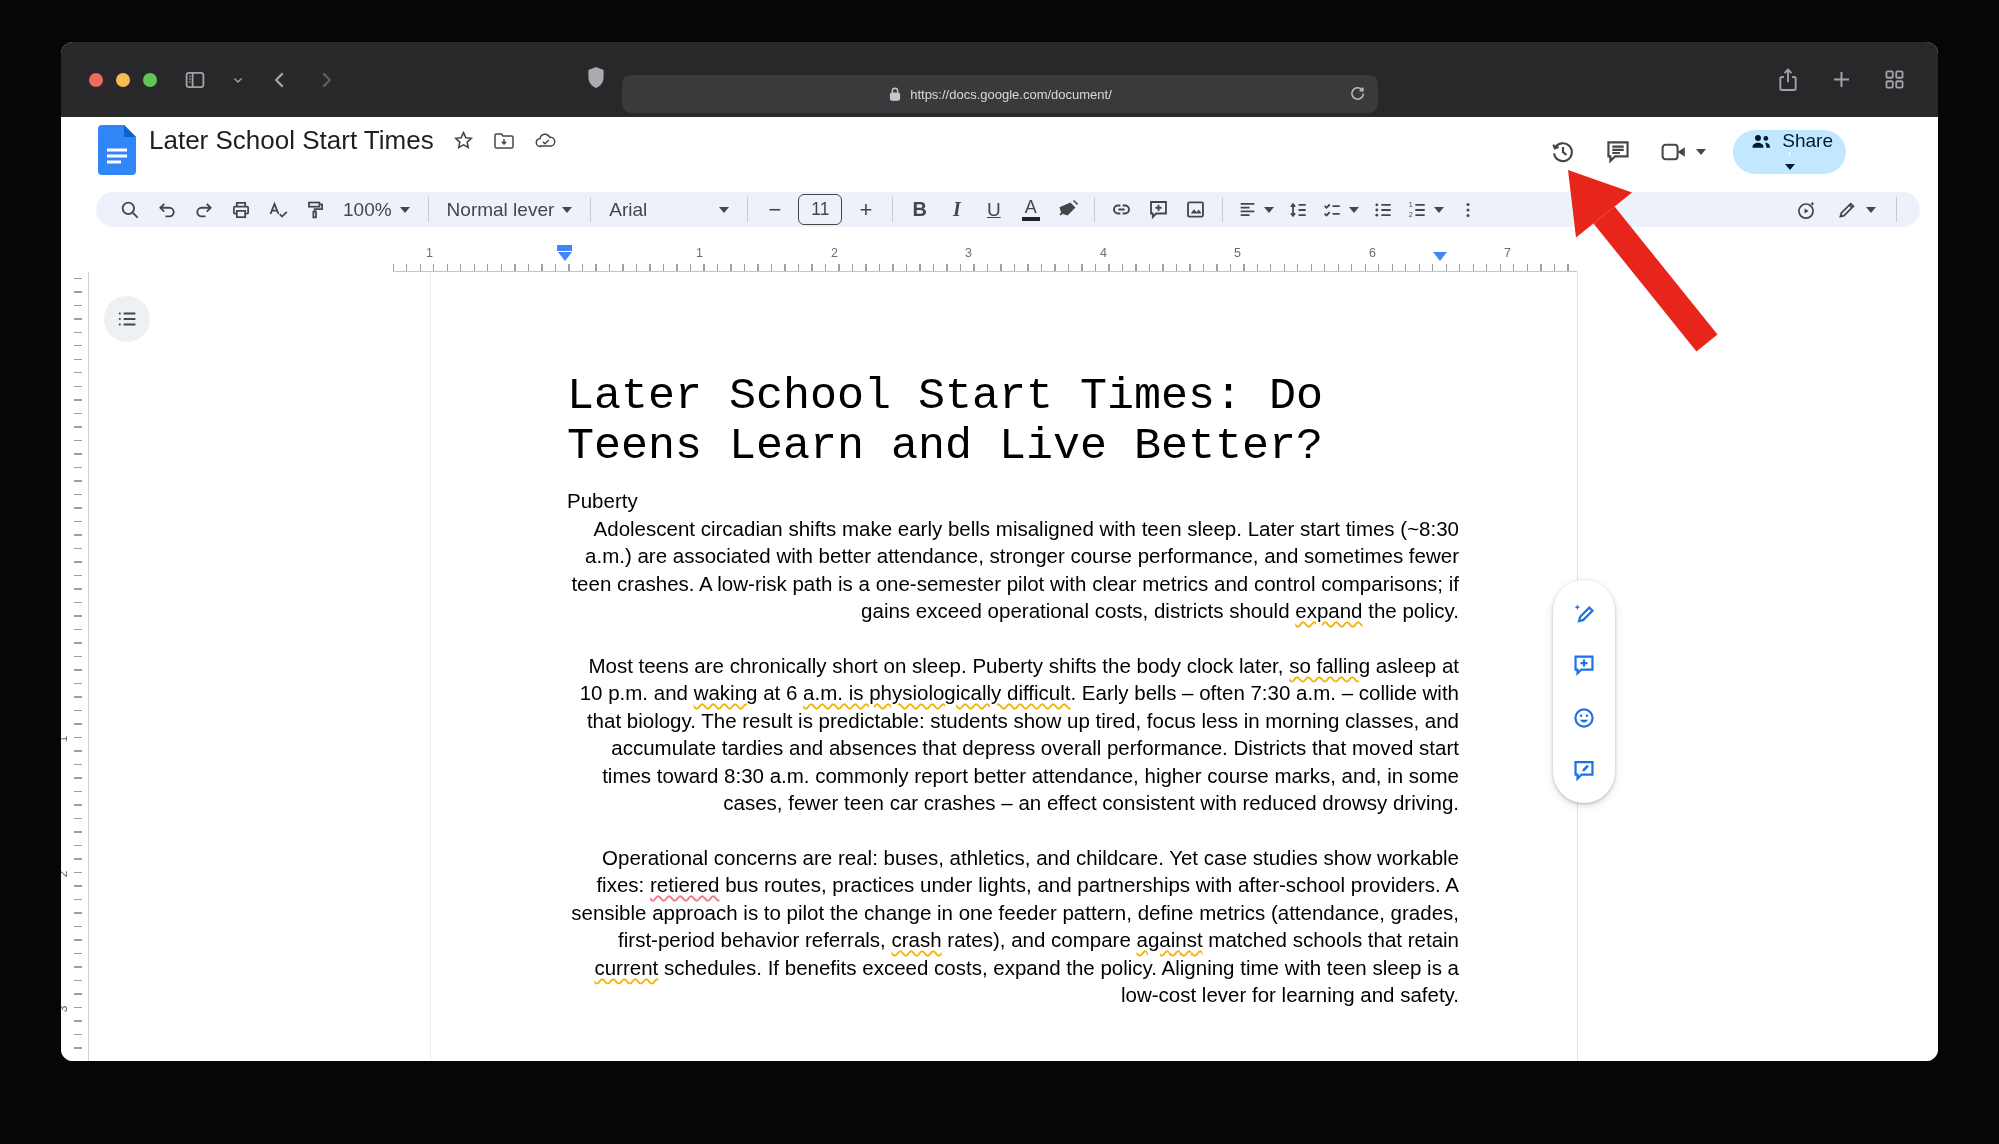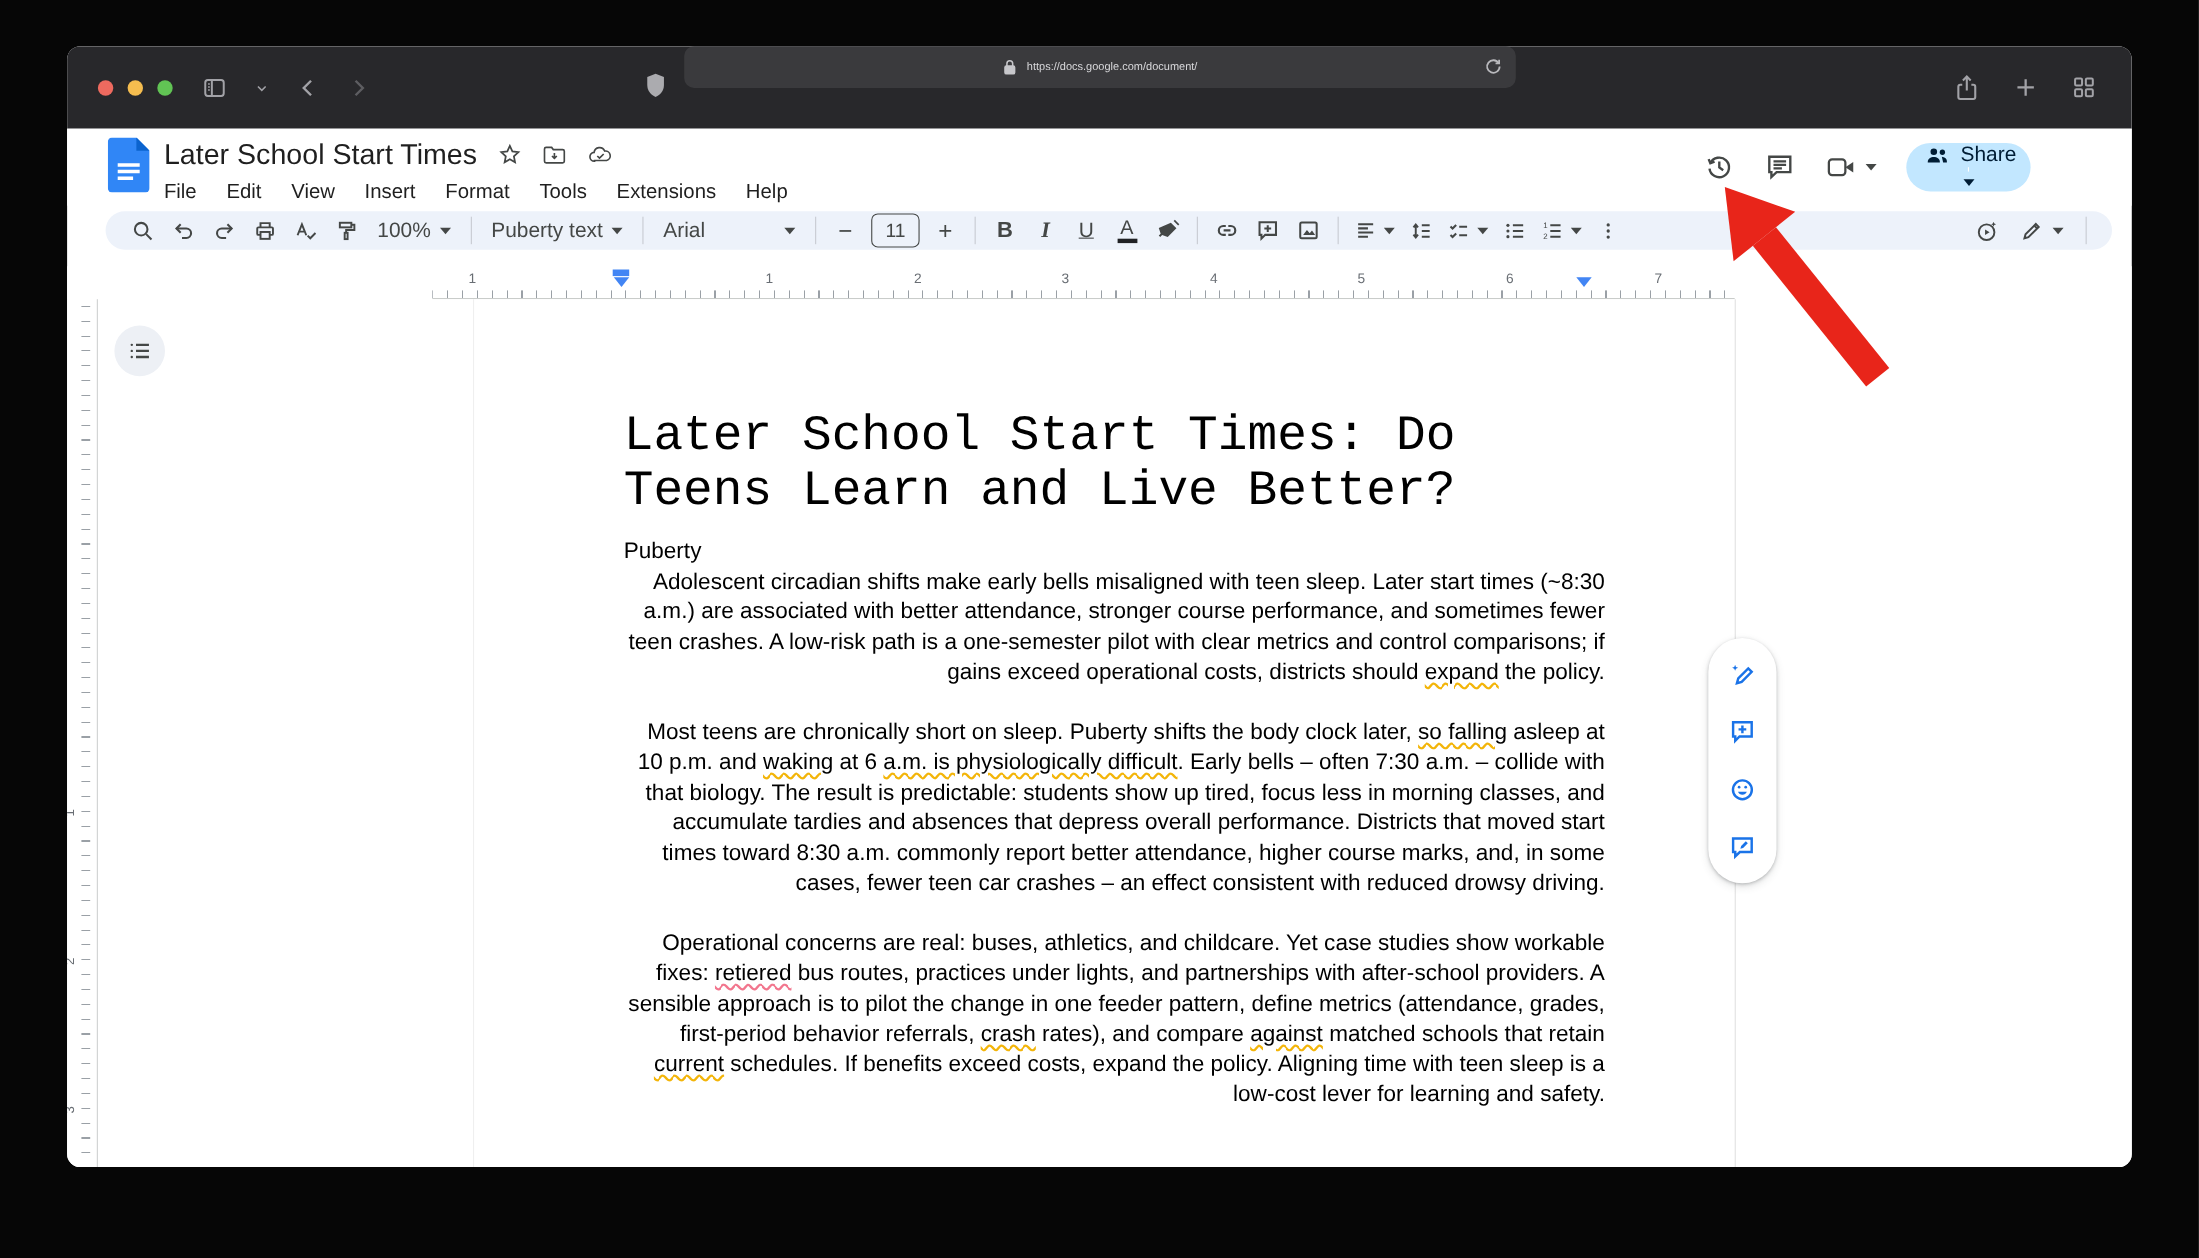--- a/index.html
+++ b/index.html
@@ -9,22 +9,22 @@
           background:#fff;overflow:hidden;}
   
   .chrome{position:absolute;top:0;left:0;right:0;height:75px;background:#28282b;}
   .lights{position:absolute;left:28px;top:0;height:75px;display:flex;align-items:center;gap:13px;}
   .light{width:14px;height:14px;border-radius:50%;}
   .l-red{background:#ee6a5f}.l-yellow{background:#f5bd4f}.l-green{background:#61c454}
   .nav-icons{position:absolute;left:122px;top:0;height:75px;display:flex;align-items:center;gap:24px;color:#a2a2a7;}
   .cicon{display:flex;align-items:center;justify-content:center;}
   .dim{color:#5d5d61;}
   .shield{position:absolute;left:524px;top:24px;color:#ababaf;}
-  .urlbar{position:absolute;left:561px;top:0;width:756px;height:38px;background:#3a3a3d;border-radius:9px;
-          display:flex;align-items:center;justify-content:center;gap:8px;color:#d9d9dc;font-size:10px;}
+  .urlbar{position:absolute;left:561px;top:33px;width:756px;height:38px;background:#3a3a3d;border-radius:9px;
+          display:flex;align-items:center;justify-content:center;gap:8px;color:#d9d9dc;font-size:13px;}
   .urlbar .reload{position:absolute;right:11px;top:9px;color:#b9b9bd;}
   .chrome-right{position:absolute;right:32px;top:0;height:75px;display:flex;align-items:center;gap:30px;color:#a2a2a7;}
   
   .docs-header{position:absolute;top:75px;left:0;right:0;height:70px;background:#fff;}
   .docs-icon{position:absolute;left:37px;top:8px;}
   .title-wrap{position:absolute;left:88px;top:8px;}
   .doc-title-row{display:flex;align-items:center;gap:19px;font-size:26px;color:#1f1f1f;}
   .hicon{color:#444746;display:flex;align-items:center;}
   .menus{display:flex;gap:27px;font-size:18.5px;color:#1f1f1f;margin-top:7px;}
   .menus span{cursor:default;}
@@ -189,30 +189,20 @@
             <path d="M11 8v5.5M8.8 10.8L11 13l2.2-2.2"></path>
           </svg>
         </span>
         <span class="hicon">
           <svg width="24" height="20" viewBox="0 0 24 20" fill="none" stroke="currentColor" stroke-width="1.5">
             <path d="M6.5 15.5a4 4 0 0 1-.4-8 5 5 0 0 1 9.6-1.2 4.4 4.4 0 0 1 1.8 8.6H6.5z"></path>
             <path d="M9 10.8l2 2 3.8-3.8"></path>
           </svg>
         </span>
       </div>
-      <div class="menus">
-        <span>File</span>
-        <span>Edit</span>
-        <span>View</span>
-        <span>Insert</span>
-        <span>Format</span>
-        <span>Tools</span>
-        <span>Extensions</span>
-        <span>Help</span>
-      </div>
     </div>
     <div class="header-right">
       <span class="hicon">
         <svg width="28" height="28" viewBox="0 0 22 22" fill="none" stroke="currentColor" stroke-width="1.7">
           <path d="M4.6 8.2A7 7 0 1 1 4 12"></path>
             <path d="M3.4 5.2l1.2 3 3-1.2"></path>
             <path d="M11 7v4.2l2.8 2"></path>
         </svg>
       </span>
       <span class="hicon">
@@ -284,21 +274,21 @@
           <path d="M14 4.8h2.5v4.4H9.7v2.3"></path>
           <rect x="8.5" y="11.5" width="2.4" height="5.2"></rect>
         </svg>
     </span>
     <span class="tselect">
       <span>100%</span>
       <span class="caret"></span>
     </span>
     <span class="tdivider"></span>
     <span class="tselect">
-      <span>Puberty text</span>
+      <span>Normal lever</span>
       <span class="caret"></span>
     </span>
     <span class="tdivider"></span>
     <span class="tselect" style="min-width:120px;justify-content:space-between;gap:12px;">
       <span>Arial</span>
       <span class="caret"></span>
     </span>
     <span class="tdivider"></span>
     <span class="tbtn" style="font-size:22px;">−</span>
     <span class="fsbox">

